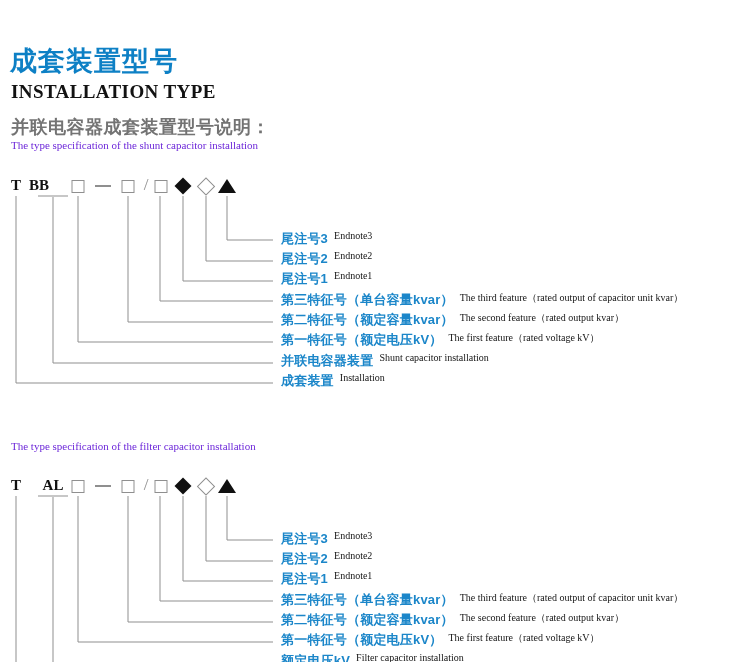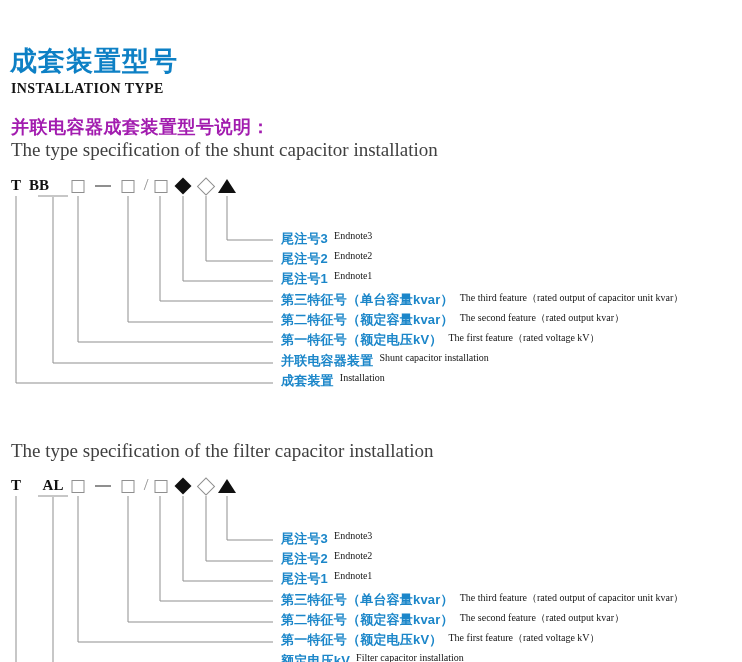--- a/index.html
+++ b/index.html
@@ -6,30 +6,30 @@
   .page {
     position:relative; width:742px; height:662px; background:#ffffff;
     font-family:"Liberation Sans", sans-serif; overflow:hidden;margin-top:38px;
   }
   .title {
     position:absolute; left:10px; top:5px;
     font-size:27px; font-weight:bold; letter-spacing:1px; color:#0d80c5;
   }
   .subtitle {
     position:absolute; left:11px; top:43px;
-    font-family:"Liberation Serif", serif; font-size:14px; font-weight:bold;
+    font-family:"Liberation Serif", serif; font-size:19px; font-weight:bold;
     color:#121212; letter-spacing:0.4px;
   }
   .sec-zh {
     position:absolute; left:11px;
-    font-size:18px; font-weight:bold; color:#a21caf; letter-spacing:0.5px;
+    font-size:18px; font-weight:bold; color:#737373; letter-spacing:0.5px;
   }
   .sec-en {
     position:absolute; left:11px;
-    font-family:"Liberation Serif", serif; font-size:19px; color:#404040;
+    font-family:"Liberation Serif", serif; font-size:11px; color:#6d28d9;
   }
   .diagram { position:absolute; left:0; width:742px; height:228px; }
   .lines { position:absolute; left:0; top:0; }
   .code-el { position:absolute; top:0; transform:translateX(-50%); }
   .code-letter {
     font-family:"Liberation Serif", serif; font-size:15px; font-weight:bold;
     color:#111; line-height:18px;
   }
   .sq {
     position:absolute; top:4px; width:11px; height:11px;

